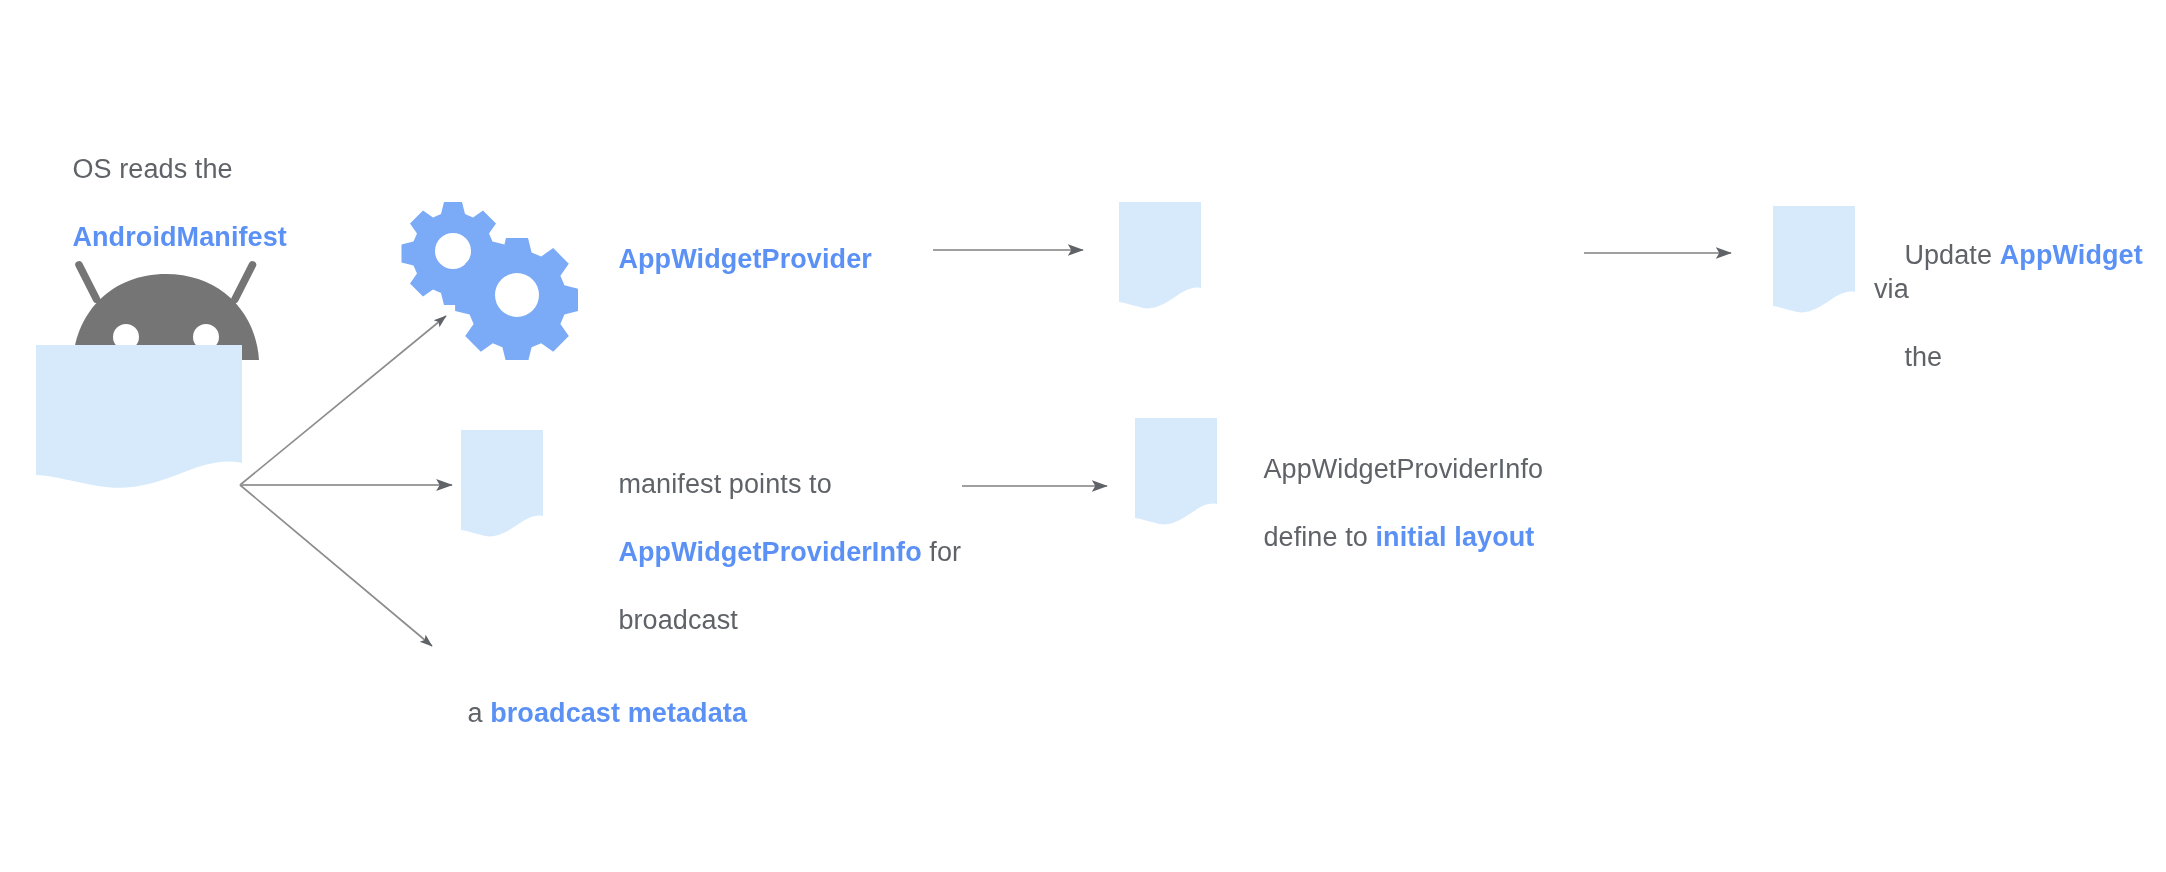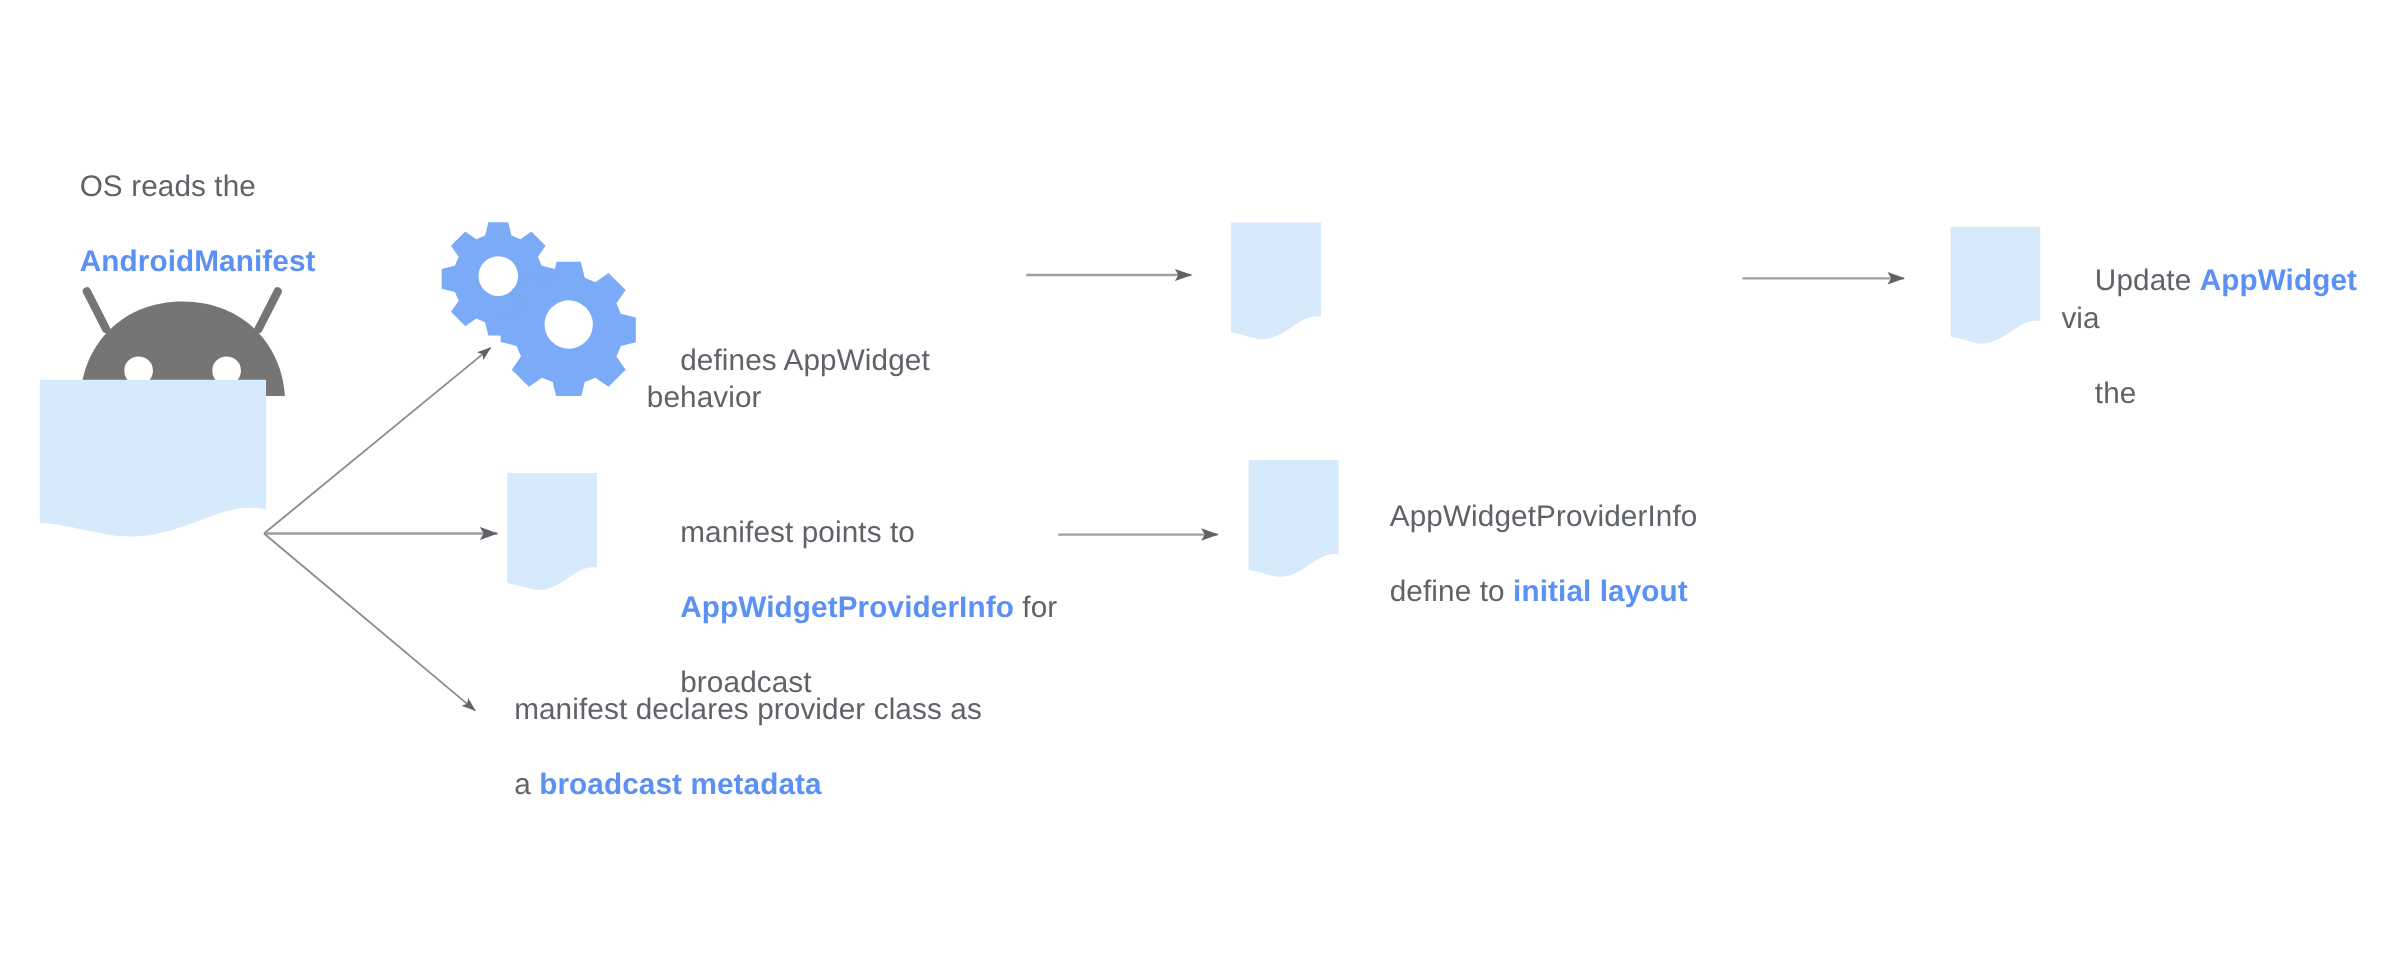--- a/index.html
+++ b/index.html
@@ -89,22 +89,21 @@
 
       <path d="M46,2 h18 l3,12 8,3.5 10,-7 13,13 -7,10 3.5,8 12,3 v18 l-12,3 -3.5,8 7,10 -13,13 -10,-7 -8,3.5 -3,12 h-18 l-3,-12 -8,-3.5 -10,7 -13,-13 7,-10 -3.5,-8 -12,-3 v-18 l12,-3 3.5,-8 -7,-10 13,-13 10,7 8,-3.5 z"></path>
       <circle cx="55" cy="51" r="18" fill="#ffffff"></circle>
 
       <path d="M108,38 h22 l3.6,14.5 9.6,4 12,-8.4 15.6,15.6 -8.4,12 4,9.6 14.5,3.6 v22 l-14.5,3.6 -4,9.6 8.4,12 -15.6,15.6 -12,-8.4 -9.6,4 -3.6,14.5 h-22 l-3.6,-14.5 -9.6,-4 -12,8.4 -15.6,-15.6 8.4,-12 -4,-9.6 -14.5,-3.6 v-22 l14.5,-3.6 4,-9.6 -8.4,-12 15.6,-15.6 12,8.4 9.6,-4 z"></path>
       <circle cx="119" cy="95" r="22" fill="#ffffff"></circle>
     </g>
   </svg>
 
   <div class="txt" style="left:588px; top:208px; width:330px;">
-    <br>
-    <span>defines AppWidget<br>behavior</span>
+    <span class="kw">AppWidgetProvider</span><br>
   </div>
 
   <svg class="node doc-shape" style="left:1119px; top:202px;" width="82" height="112" viewBox="0 0 82 112" xmlns="http://www.w3.org/2000/svg">
     <path d="M0,0 H82 V86 C62,82 48,110 24,106 C16,104 7,101 0,100 Z" fill="#d6eafc"></path>
   </svg>
 
 
   <svg class="node doc-shape" style="left:1773px; top:206px;" width="82" height="112" viewBox="0 0 82 112" xmlns="http://www.w3.org/2000/svg">
     <path d="M0,0 H82 V86 C62,82 48,110 24,106 C16,104 7,101 0,100 Z" fill="#d6eafc"></path>
   </svg>
@@ -127,17 +126,17 @@
   <svg class="node doc-shape" style="left:1135px; top:418px;" width="82" height="112" viewBox="0 0 82 112" xmlns="http://www.w3.org/2000/svg">
     <path d="M0,0 H82 V86 C62,82 48,110 24,106 C16,104 7,101 0,100 Z" fill="#d6eafc"></path>
   </svg>
 
   <div class="txt" style="left:1233px; top:418px; width:340px;">
     <span>AppWidgetProviderInfo</span><br>
     <span>define to </span><span class="kw">initial layout</span>
   </div>
 
   <div class="txt" style="left:437px; top:594px; width:560px;">
-    <span>manifest declares provider class as</span><br>
+    <br>
     <span>a </span><span class="kw">broadcast metadata</span>
   </div>
 
 </div>
 
 </body></html>

